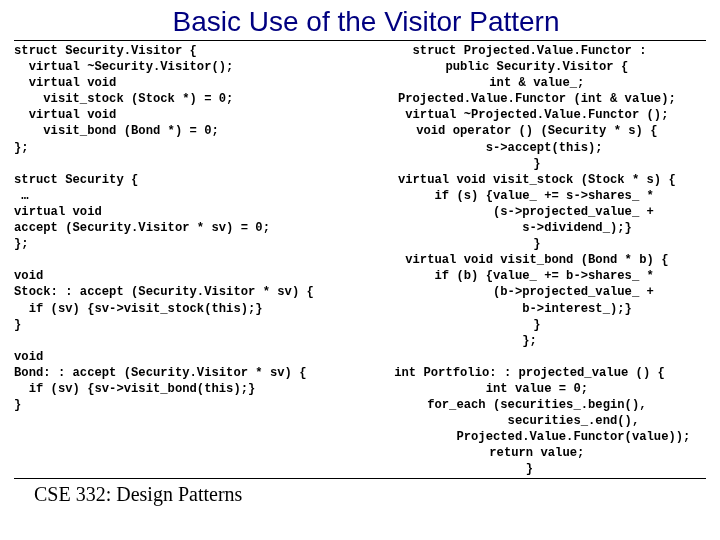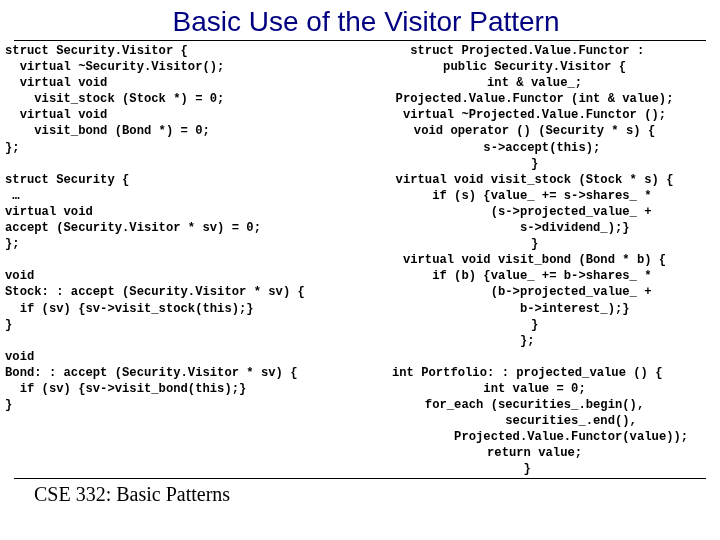--- a/index.html
+++ b/index.html
@@ -29,21 +29,21 @@
   .hr {
     border: none;
     border-top: 1px solid #000;
     margin: 0 14px 0 14px;
   }
   .cols {
     display: flex;
     flex-direction: row;
     width: 100%;
     box-sizing: border-box;
-    padding: 2px 14px 0 5px;
+    padding: 2px 14px 0 14px;
   }
   .col {
     font-family: "Courier New", Courier, monospace;
     font-weight: bold;
     color: #000;
     font-size: 12.2px;
     line-height: 1.32;
     white-space: pre;
   }
   .col-left  { width: 49%; }
@@ -117,15 +117,15 @@
   int value = 0;
   for_each (securities_.begin(),
             securities_.end(),
             Projected.Value.Functor(value));
   return value;
 }</div>
   </div>
 
   <hr class="footer-rule">
 
-  <div class="footer">CSE 332: Basic Patterns</div>
+  <div class="footer">CSE 332: Design Patterns</div>
 
 </div>
 
 </body></html>

